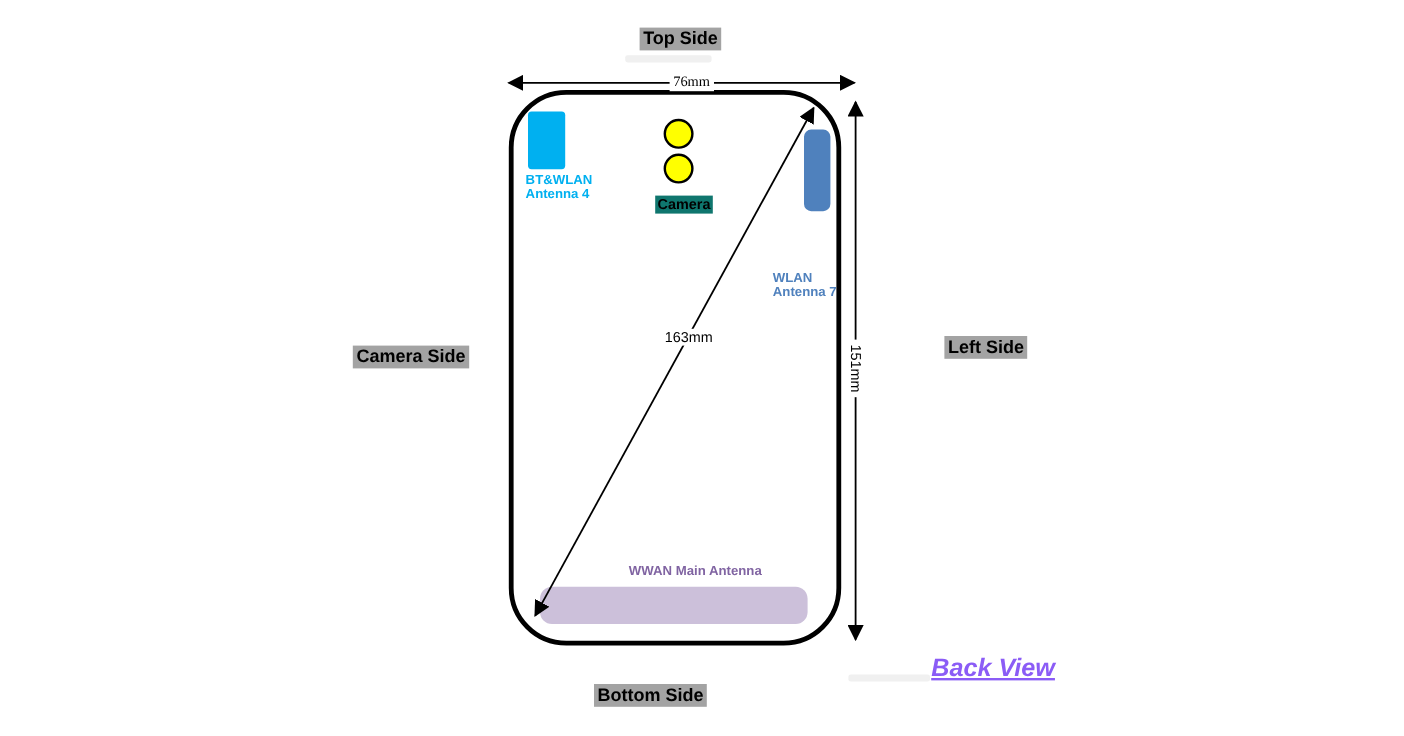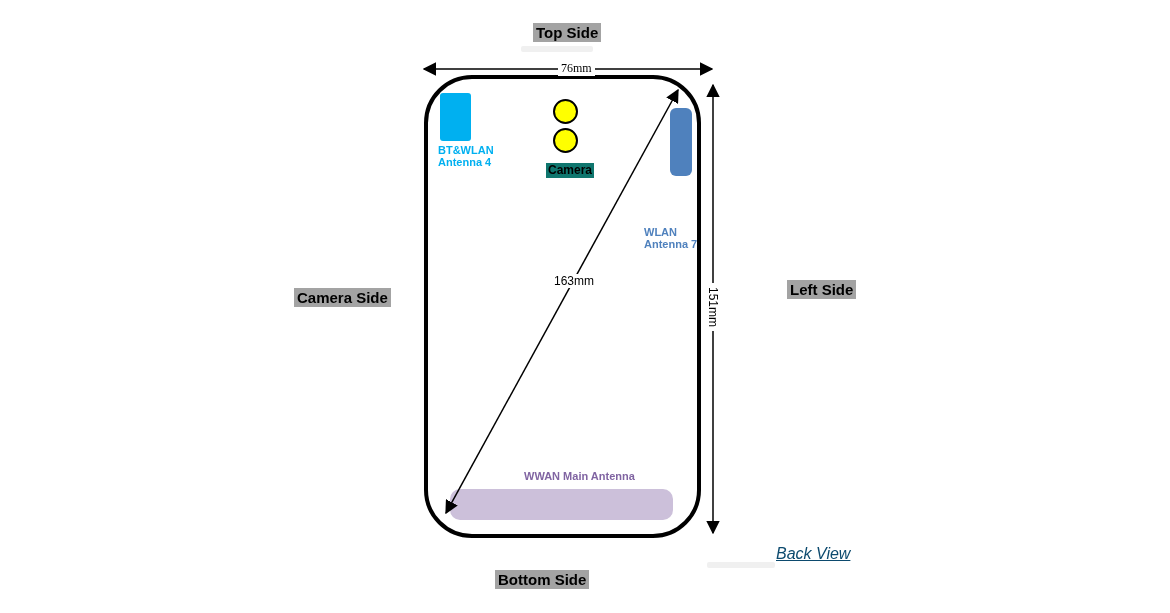--- a/index.html
+++ b/index.html
@@ -15,25 +15,25 @@
   .side-label{
     background:#a3a3a3;
     color:#000000;
     font-weight:bold;
     font-size:15px;
     line-height:19px;
     padding:0 3px;
     white-space:nowrap;
   }
   .back-view{
-    color:#0c4a6e;
-    font-weight:normal;
+    color:#8b5cf6;
+    font-weight:bold;
     font-style:italic;
     text-decoration:underline;
-    font-size:16px;
+    font-size:21px;
     white-space:nowrap;
   }
   
   .phone-body{
     left:424px;top:75px;
     width:269px;height:455px;
     border:4px solid #000000;
     border-radius:48px;
     background:#ffffff;
   }

